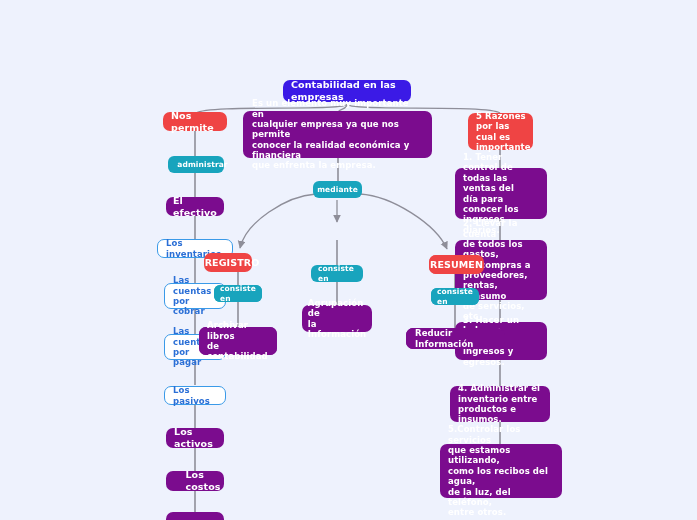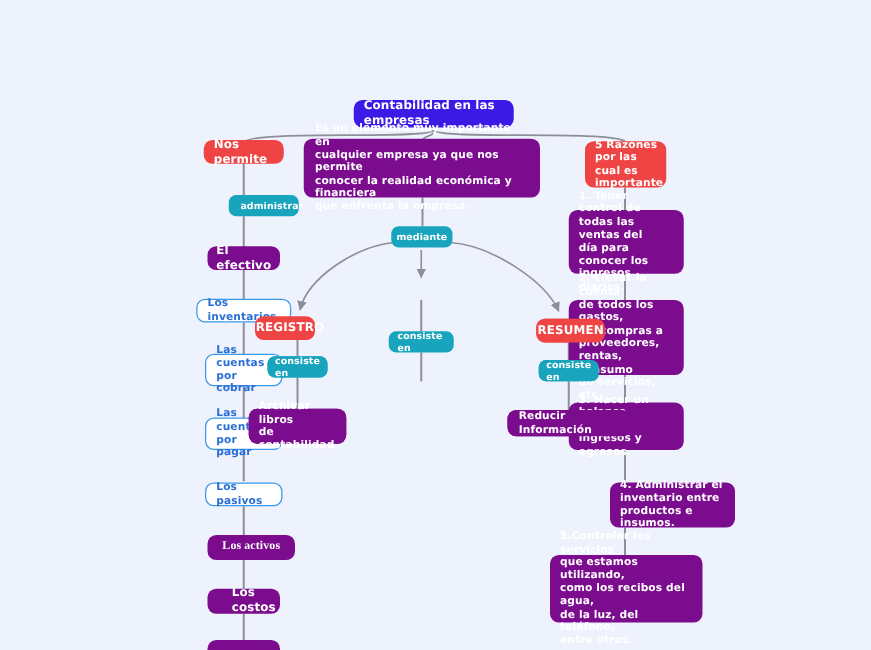--- a/index.html
+++ b/index.html
@@ -89,50 +89,52 @@
       <path d="M500,300 L500,322" stroke-width="1.6"></path>
       <path d="M500,360 L500,386" stroke-width="1.6"></path>
       <path d="M500,422 L500,444" stroke-width="1.6"></path>
     </g>
   </svg>
 
   <div class="node c v-root s-md" style="left:283px;top:80px;width:128px;height:22px;">Contabilidad en las empresas</div>
 
   <div class="node c v-blue s-md" style="left:163px;top:112px;width:64px;height:19px;">Nos permite</div>
 
-  <div class="node c v-teal s-xs badge" style="left:183px;top:156px;width:56px;height:17px;padding-left:20px;">administrar</div>
+  <div class="node c v-teal s-xs badge" style="left:168px;top:156px;width:56px;height:17px;padding-left:20px;">administrar</div>
 
   <div class="node c v-purple s-md" style="left:166px;top:197px;width:58px;height:19px;">El efectivo</div>
 
   <div class="node c v-white s-sm" style="left:157px;top:239px;width:76px;height:19px;">Los inventarios</div>
 
   <div class="node c v-white s-sm" style="left:164px;top:283px;width:62px;height:26px;">Las cuentas
 por cobrar</div>
 
   <div class="node c v-white s-sm" style="left:164px;top:334px;width:62px;height:26px;">Las cuentas
 por pagar</div>
 
   <div class="node c v-white s-sm" style="left:164px;top:386px;width:62px;height:19px;">Los pasivos</div>
 
-  <div class="node c v-purple s-md" style="left:166px;top:428px;width:70px;height:20px;font-family:Liberation Serif, serif;">Los activos</div>
+  <div class="node c v-purple s-md" style="left:166px;top:428px;width:58px;height:20px;">Los activos</div>
 
   <div class="node c v-purple s-md" style="left:166px;top:471px;width:58px;height:20px;padding-left:24px;">Los costos</div>
 
   <div class="node c v-purple s-md clipped" style="left:166px;top:512px;width:58px;height:20px;"></div>
 
   <div class="node v-purple s-sm" style="left:243px;top:111px;width:189px;height:47px;padding:22px 9px;">Es un elemento muy importante en
 cualquier empresa ya que nos permite
 conocer la realidad económica y financiera
 que enfrenta la empresa.</div>
 
   <div class="node c v-teal s-xs badge" style="left:313px;top:181px;width:49px;height:17px;">mediante</div>
 
 
   <div class="node c v-teal s-xs badge" style="left:311px;top:265px;width:52px;height:17px;">consiste en</div>
 
+  <div class="node c v-purple s-sm" style="left:302px;top:305px;width:70px;height:27px;">Agrupación de
+la Información</div>
 
   <div class="node c v-blue s-md" style="left:204px;top:253px;width:48px;height:19px;padding-left:16px;">REGISTRO</div>
 
   <div class="node c v-teal s-xs badge" style="left:214px;top:285px;width:48px;height:17px;">consiste en</div>
 
   <div class="node c v-purple s-sm" style="left:199px;top:327px;width:78px;height:28px;">Archivar libros
 de contabilidad</div>
 
   <div class="node c v-blue s-md" style="left:429px;top:255px;width:55px;height:19px;">RESUMEN</div>
 
@@ -153,21 +155,21 @@
 de todos los gastos,
 las compras a
 proveedores, rentas,
 consumo
 de servicios, etc</div>
 
   <div class="node v-purple s-sm" style="left:455px;top:322px;width:92px;height:38px;">3. Hacer un balance
 entre
 ingresos y egresos.</div>
 
-  <div class="node v-purple s-sm" style="left:450px;top:386px;width:100px;height:36px;margin-left:38px;">4. Administrar el
+  <div class="node v-purple s-sm" style="left:450px;top:386px;width:100px;height:36px;">4. Administrar el
 inventario entre
 productos e insumos.</div>
 
   <div class="node v-purple s-sm" style="left:440px;top:444px;width:122px;height:54px;">5.Controlar los servicios
  que estamos utilizando,
 como los recibos del agua,
  de la luz, del teléfono,
 entre otros.</div>
 
   <div class="node c v-blue s-md" style="left:429px;top:255px;width:55px;height:19px;">RESUMEN</div>

